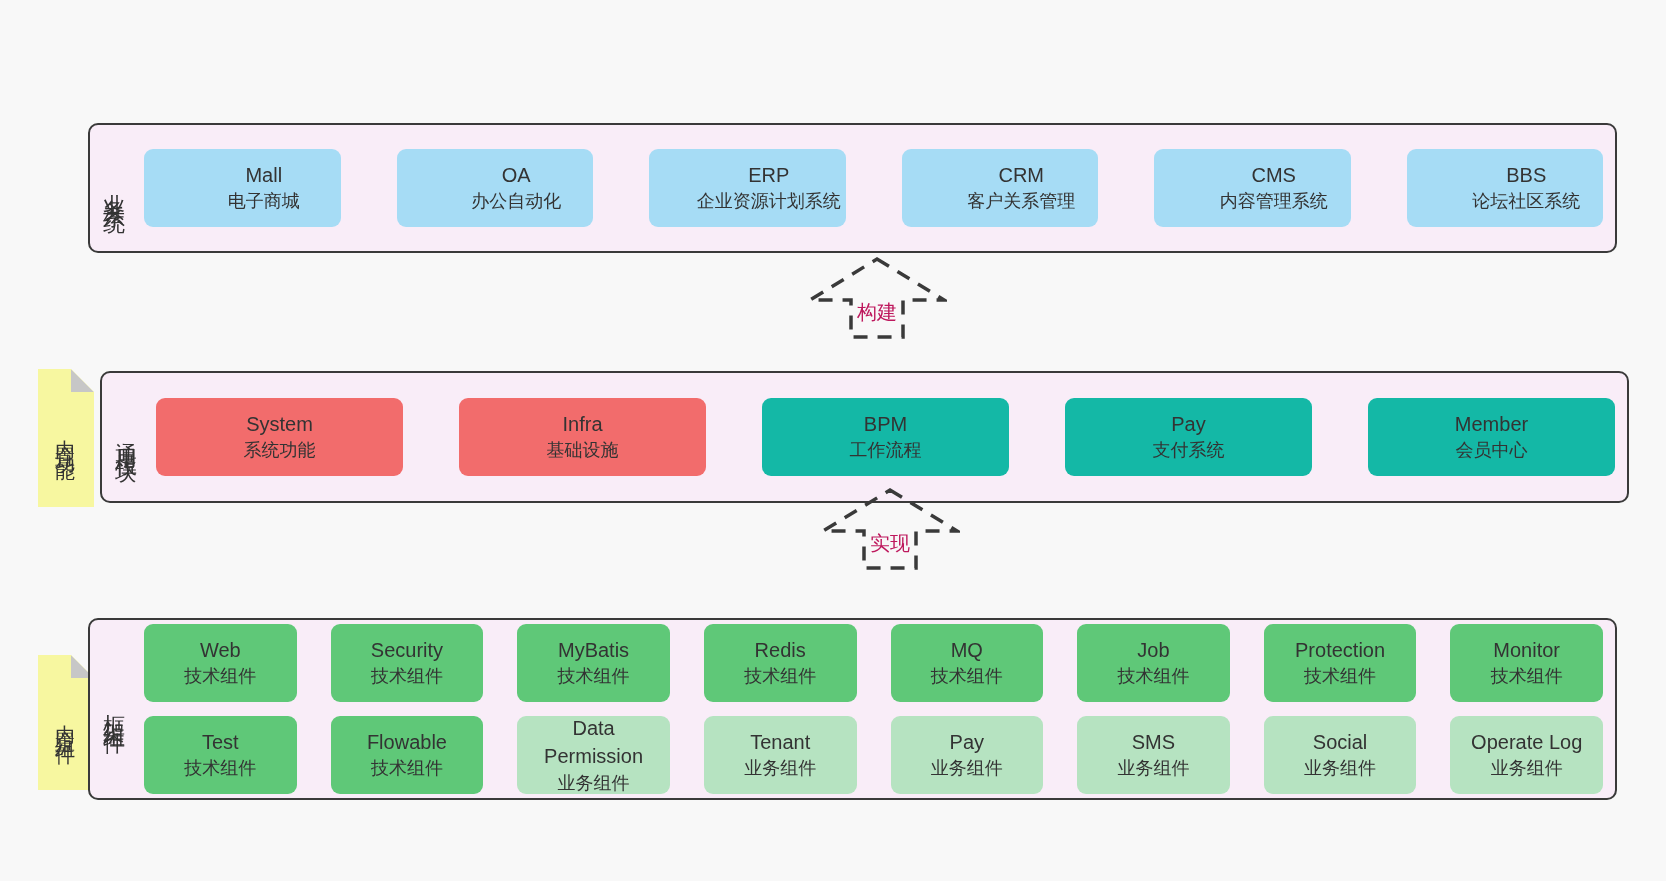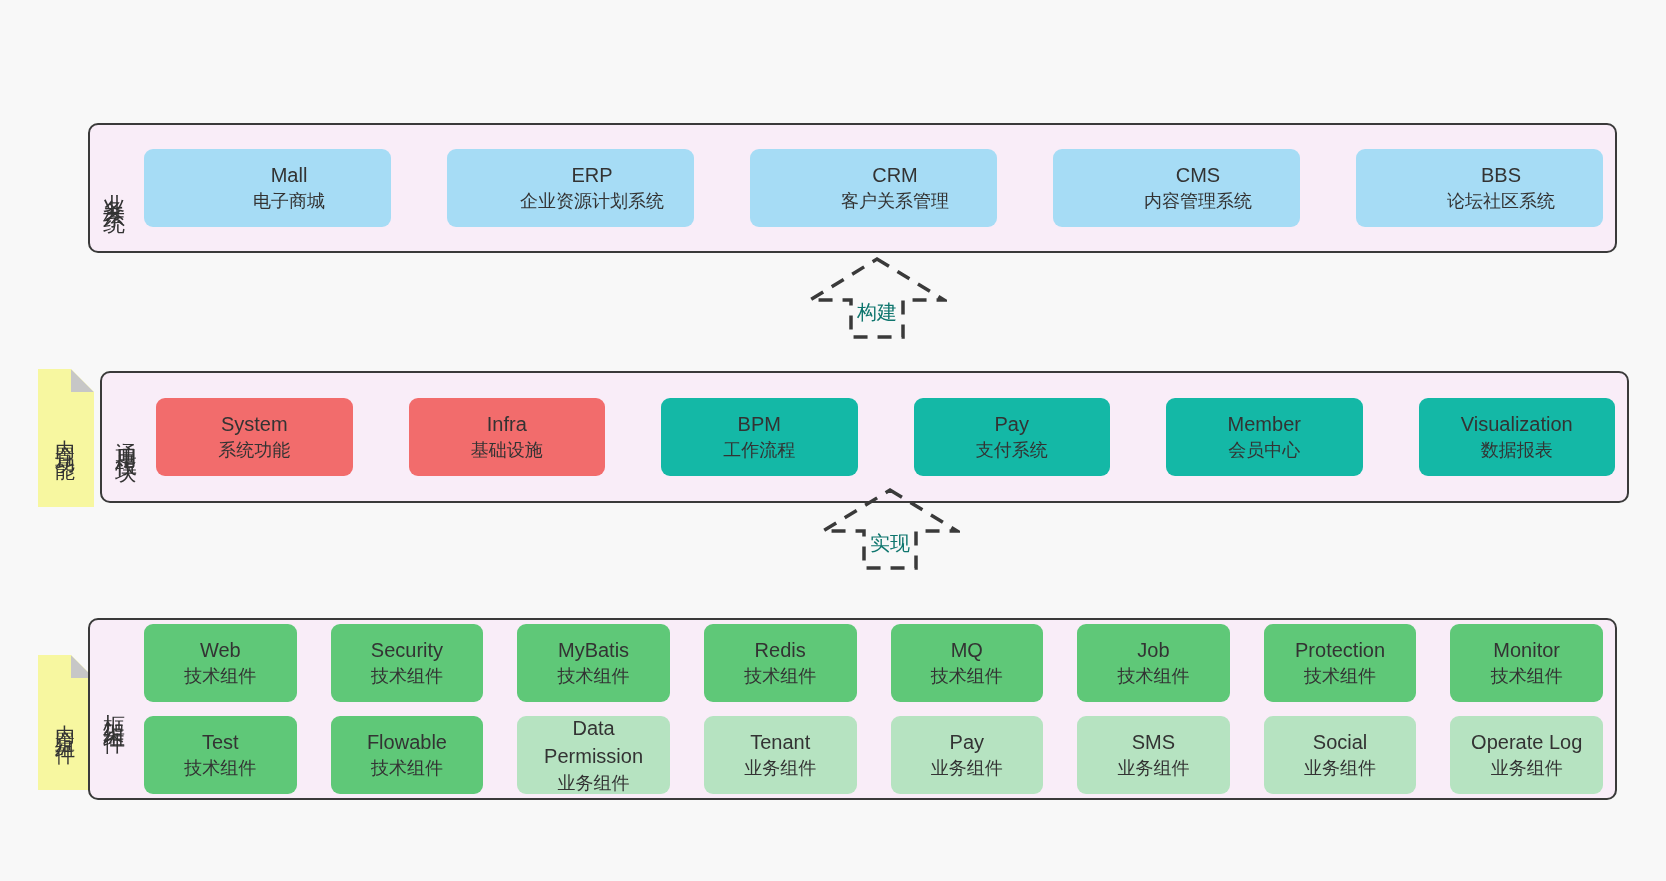--- a/index.html
+++ b/index.html
@@ -59,21 +59,21 @@
   }
   .sticky-functions  { top:369px; height:138px; }
   .sticky-components { top:655px; height:135px; }
   
   .arrow { position:absolute; width:140px; height:86px; z-index:3; }
   .arrow-build     { left:807px; top:255px; }
   .arrow-implement { left:820px; top:486px; }
   .arrow svg { display:block; }
   .arrow-label {
     position:absolute; left:50%; top:44px; transform:translateX(-50%);
-    background:#f8f8f8; padding:0 3px; font-size:20px; color:#0f766e;
+    background:#f8f8f8; padding:0 3px; font-size:20px; color:#be185d;
     white-space:nowrap;
   }
 </style>
 </head>
 <body>
 
 <div class="canvas">
 
   <div class="sticky sticky-functions">
     <span>内置功能</span>
@@ -81,20 +81,24 @@
   <div class="sticky sticky-components">
     <span>内置组件</span>
   </div>
 
   <section class="band band-top">
     <div class="band-label">业务系统</div>
     <div class="band-boxes">
       <div class="box blue">
         <div class="en">Mall</div>
         <div class="cn">电子商城</div>
+      </div>
+      <div class="box blue">
+        <div class="en">OA</div>
+        <div class="cn">办公自动化</div>
       </div>
       <div class="box blue">
         <div class="en">ERP</div>
         <div class="cn">企业资源计划系统</div>
       </div>
       <div class="box blue">
         <div class="en">CRM</div>
         <div class="cn">客户关系管理</div>
       </div>
       <div class="box blue">
@@ -131,24 +135,20 @@
         <div class="cn">工作流程</div>
       </div>
       <div class="box pink">
         <div class="en">Pay</div>
         <div class="cn">支付系统</div>
       </div>
       <div class="box pink">
         <div class="en">Member</div>
         <div class="cn">会员中心</div>
       </div>
-      <div class="box pink">
-        <div class="en">Visualization</div>
-        <div class="cn">数据报表</div>
-      </div>
     </div>
   </section>
 
   <div class="arrow arrow-implement">
     <svg width="140" height="86" viewBox="0 0 140 86">
       <polygon points="70,4 137,45 96,45 96,82 44,82 44,45 3,45" fill="none" stroke="#3a3a3a" stroke-width="3.5" stroke-dasharray="14 10"></polygon>
     </svg>
     <div class="arrow-label">实现</div>
   </div>
 

